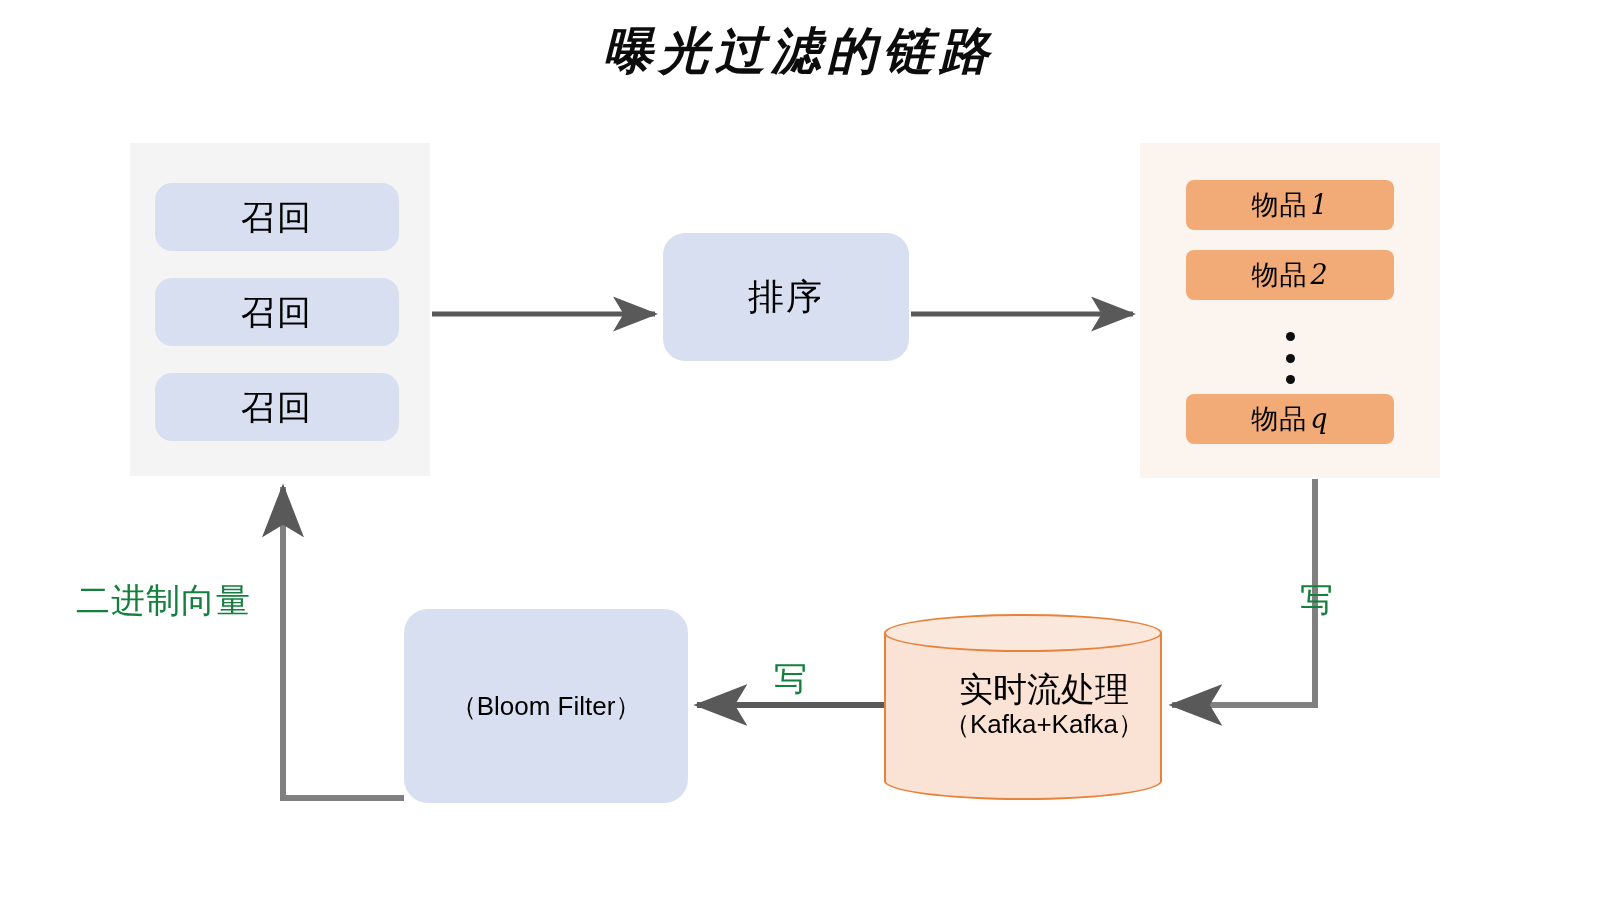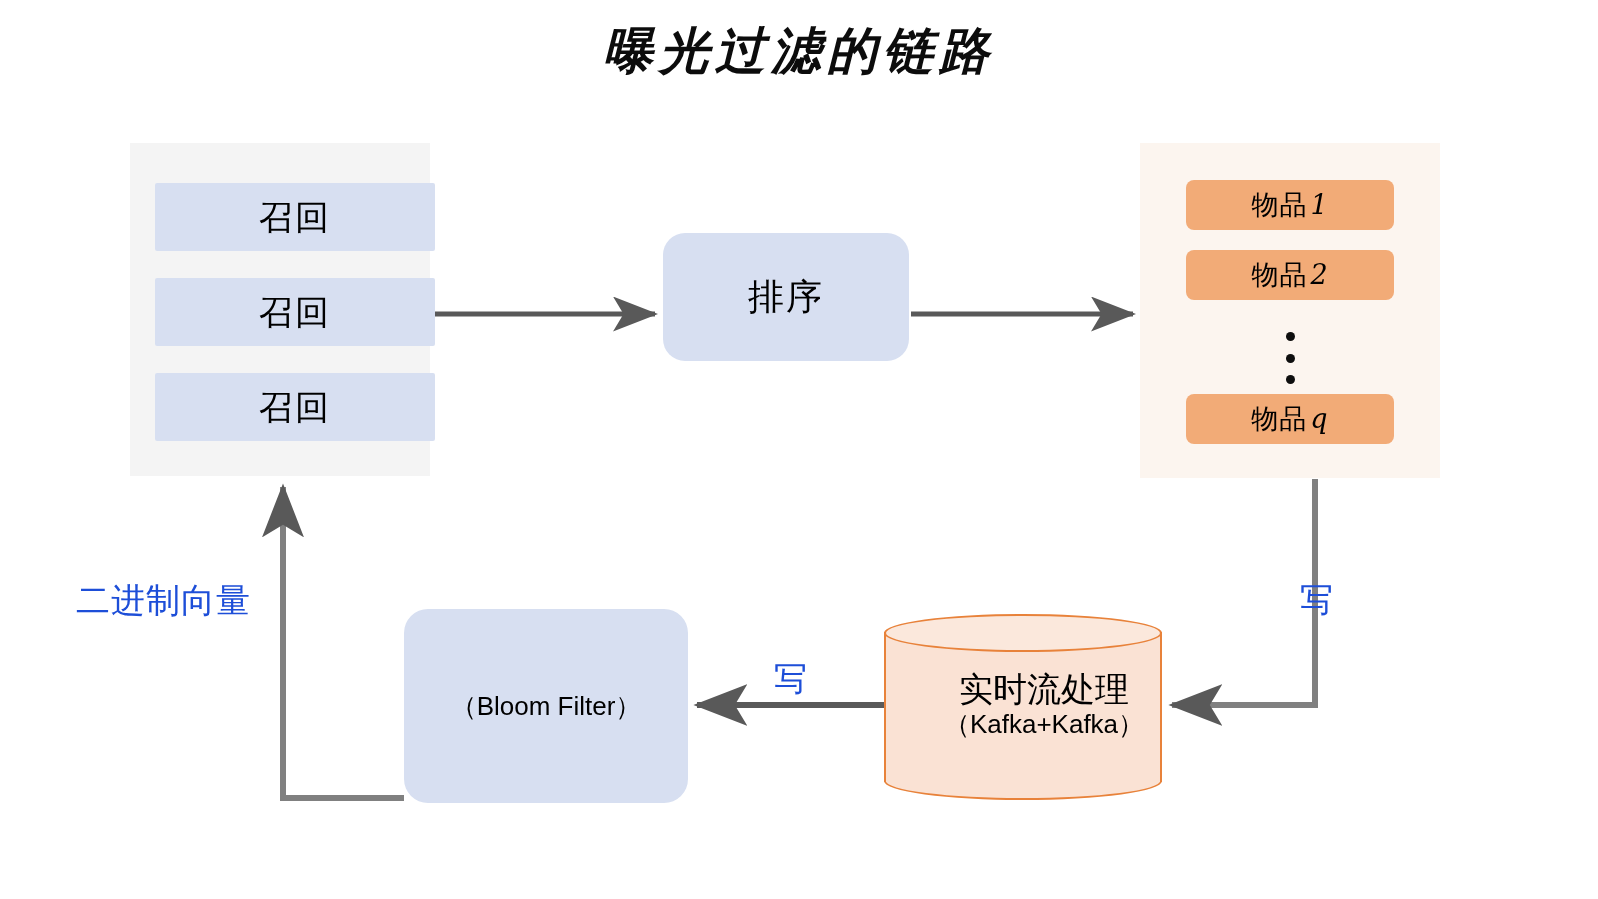--- a/index.html
+++ b/index.html
@@ -72,23 +72,23 @@
   }
   .node-blue {
     background: #d7dff1;
   }
   .node-orange {
     background: #f2ab77;
   }
 
   .recall-box {
     left: 155px;
-    width: 280px;
+    width: 244px;
     height: 68px;
-    border-radius: 2px;
+    border-radius: 17px;
     font-size: 34px;
     letter-spacing: 2px;
   }
   .recall-1 { top: 183px; }
   .recall-2 { top: 278px; }
   .recall-3 { top: 373px; }
 
   .rank-box {
     left: 663px;
     top: 233px;
@@ -211,21 +211,21 @@
     padding-left: 21px;
   }
   .cyl-label .line2 {
     font-size: 26px;
     margin-top: 2px;
   }
 
   
   .edge-label {
     position: absolute;
-    color: #1d4ed8;
+    color: #15803d;
     white-space: nowrap;
   }
   .label-binvec {
     left: 76px;
     top: 578px;
     font-size: 34px;
     letter-spacing: 1px;
   }
   .label-write-mid {
     left: 774px;

